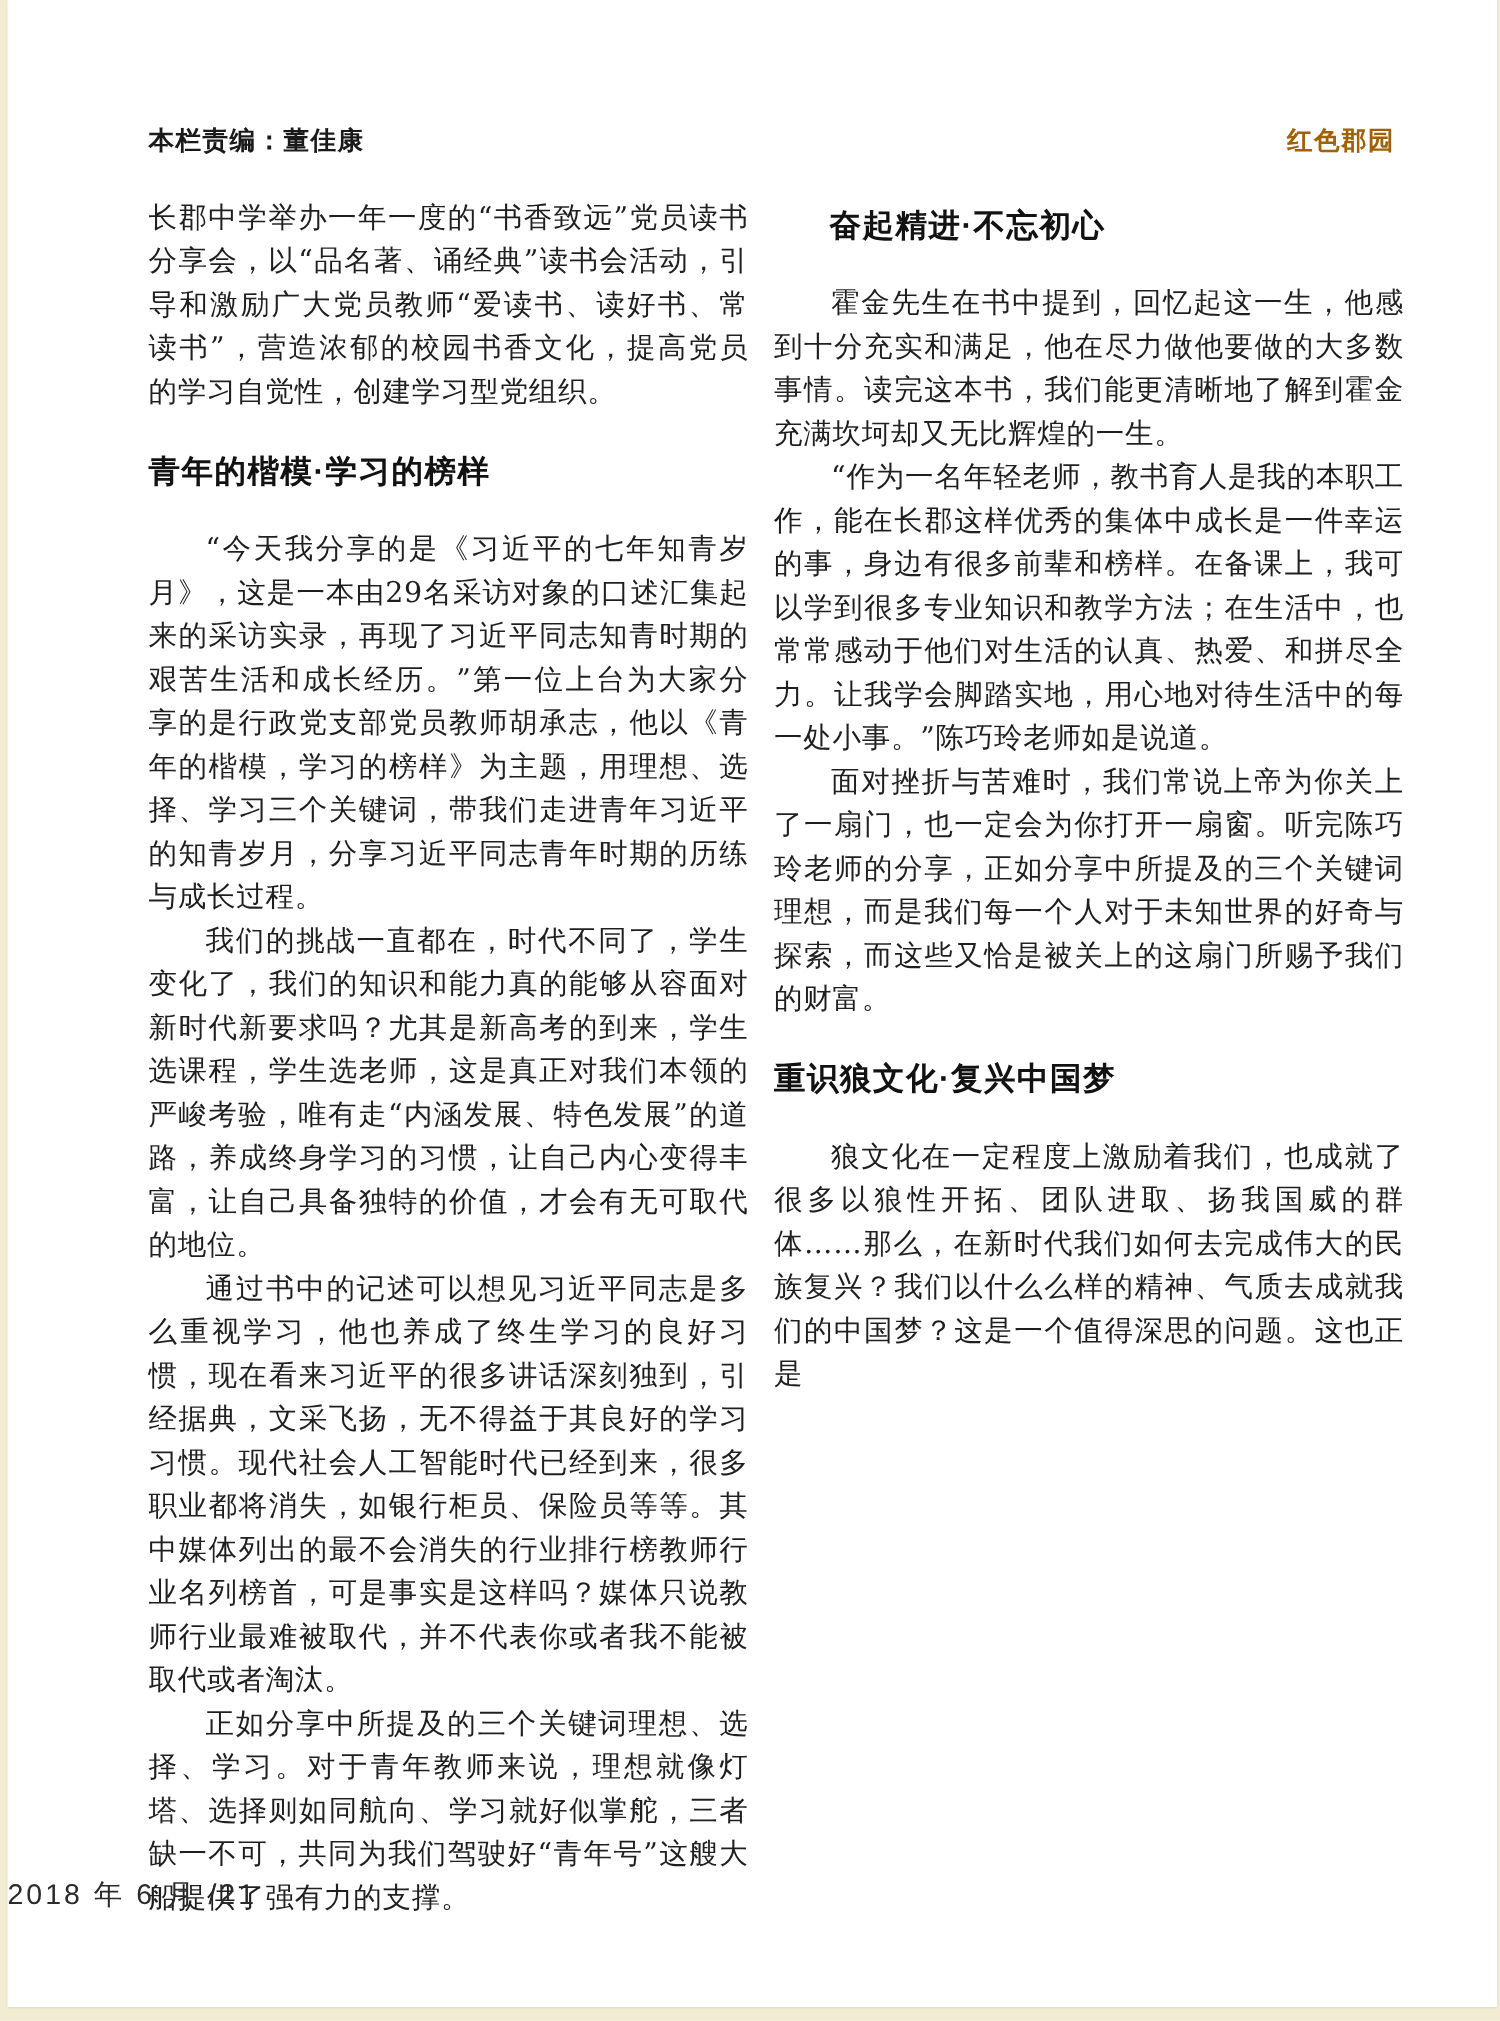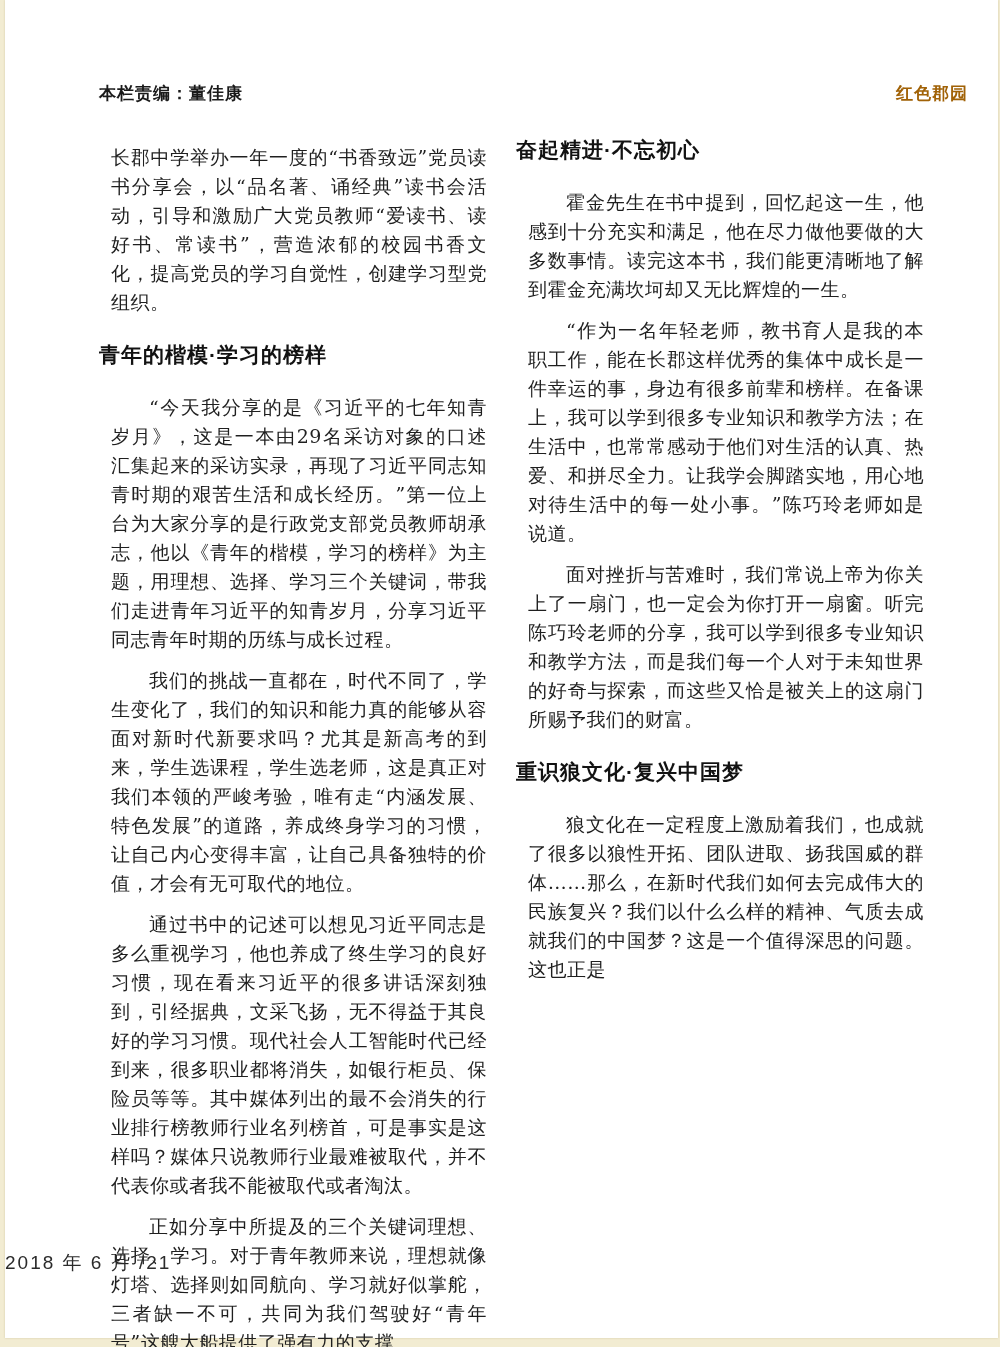--- a/index.html
+++ b/index.html
@@ -21,21 +21,21 @@
     top: 0;
     left: 5px;
     right: 2px;
     bottom: 9px;
     background: #ffffff;
     box-shadow: 0 0 2px rgba(120,100,40,0.25);
   }
   .content {
     position: relative;
     height: 100%;
-    padding: 82px 30px 0 94px;
+    padding: 82px 68px 0 94px;
     box-sizing: border-box;
   }
   .page-header {
     display: flex;
     justify-content: space-between;
     align-items: baseline;
     font-weight: 700;
     font-size: 17px;
     color: #1a1a1a;
     letter-spacing: 1px;
@@ -44,39 +44,39 @@
     color: #a16207;
   }
   .columns {
     display: flex;
     gap: 17px;
     margin-top: 26px;
   }
   .col-left  { width: 400px; flex: 0 0 400px; }
   .col-right { width: 420px; flex: 0 0 420px; }
   .body {
-    margin: 12px;
+    margin: 0;
     font-family: "DejaVu Serif", "Liberation Serif", serif;
     font-size: 19px;
     line-height: 29px;
     letter-spacing: 0.5px;
     color: #1f1f1f;
     text-align: justify;
     text-indent: 2em;
   }
   .body.noindent { text-indent: 0; }
   .subhead {
     margin: 24px 0 24px 0;
     font-family: "Liberation Sans", sans-serif;
     font-weight: 700;
     font-size: 21px;
     letter-spacing: 1px;
     color: #121212;
   }
-  .col-right .subhead:first-child { margin-top: 5px; }
+  .col-right .subhead:first-child { margin-top: 5px; margin-left: 37px; }
   .page-footer {
     position: absolute;
     left: 0;
     right: 0;
     bottom: 62px;
     text-align: left;
     font-family: "Liberation Sans", sans-serif;
     font-size: 19px;
     letter-spacing: 2px;
     color: #2b2b2b;
@@ -102,21 +102,21 @@
           <p class="body">“今天我分享的是《习近平的七年知青岁月》，这是一本由29名采访对象的口述汇集起来的采访实录，再现了习近平同志知青时期的艰苦生活和成长经历。”第一位上台为大家分享的是行政党支部党员教师胡承志，他以《青年的楷模，学习的榜样》为主题，用理想、选择、学习三个关键词，带我们走进青年习近平的知青岁月，分享习近平同志青年时期的历练与成长过程。</p>
           <p class="body">我们的挑战一直都在，时代不同了，学生变化了，我们的知识和能力真的能够从容面对新时代新要求吗？尤其是新高考的到来，学生选课程，学生选老师，这是真正对我们本领的严峻考验，唯有走“内涵发展、特色发展”的道路，养成终身学习的习惯，让自己内心变得丰富，让自己具备独特的价值，才会有无可取代的地位。</p>
           <p class="body">通过书中的记述可以想见习近平同志是多么重视学习，他也养成了终生学习的良好习惯，现在看来习近平的很多讲话深刻独到，引经据典，文采飞扬，无不得益于其良好的学习习惯。现代社会人工智能时代已经到来，很多职业都将消失，如银行柜员、保险员等等。其中媒体列出的最不会消失的行业排行榜教师行业名列榜首，可是事实是这样吗？媒体只说教师行业最难被取代，并不代表你或者我不能被取代或者淘汰。</p>
           <p class="body">正如分享中所提及的三个关键词理想、选择、学习。对于青年教师来说，理想就像灯塔、选择则如同航向、学习就好似掌舵，三者缺一不可，共同为我们驾驶好“青年号”这艘大船提供了强有力的支撑。</p>
         </section>
 
         <section class="col col-right">
           <h2 class="subhead">奋起精进·不忘初心</h2>
           <p class="body">霍金先生在书中提到，回忆起这一生，他感到十分充实和满足，他在尽力做他要做的大多数事情。读完这本书，我们能更清晰地了解到霍金充满坎坷却又无比辉煌的一生。</p>
           <p class="body">“作为一名年轻老师，教书育人是我的本职工作，能在长郡这样优秀的集体中成长是一件幸运的事，身边有很多前辈和榜样。在备课上，我可以学到很多专业知识和教学方法；在生活中，也常常感动于他们对生活的认真、热爱、和拼尽全力。让我学会脚踏实地，用心地对待生活中的每一处小事。”陈巧玲老师如是说道。</p>
-          <p class="body">面对挫折与苦难时，我们常说上帝为你关上了一扇门，也一定会为你打开一扇窗。听完陈巧玲老师的分享，我可以学到很多专业知识和教学方法，而是我们每一个人对于未知世界的好奇与探索，而这些又恰是被关上的这扇门所赐予我们的财富。</p>
+          <p class="body">面对挫折与苦难时，我们常说上帝为你关上了一扇门，也一定会为你打开一扇窗。听完陈巧玲老师的分享，正如分享中所提及的三个关键词理想，而是我们每一个人对于未知世界的好奇与探索，而这些又恰是被关上的这扇门所赐予我们的财富。</p>
           <h2 class="subhead">重识狼文化·复兴中国梦</h2>
           <p class="body">狼文化在一定程度上激励着我们，也成就了很多以狼性开拓、团队进取、扬我国威的群体……那么，在新时代我们如何去完成伟大的民族复兴？我们以什么么样的精神、气质去成就我们的中国梦？这是一个值得深思的问题。这也正是</p>
         </section>
 
       </main>
 
       <footer class="page-footer">
         <span>2018 年 6 月 /21</span>
       </footer>
 

